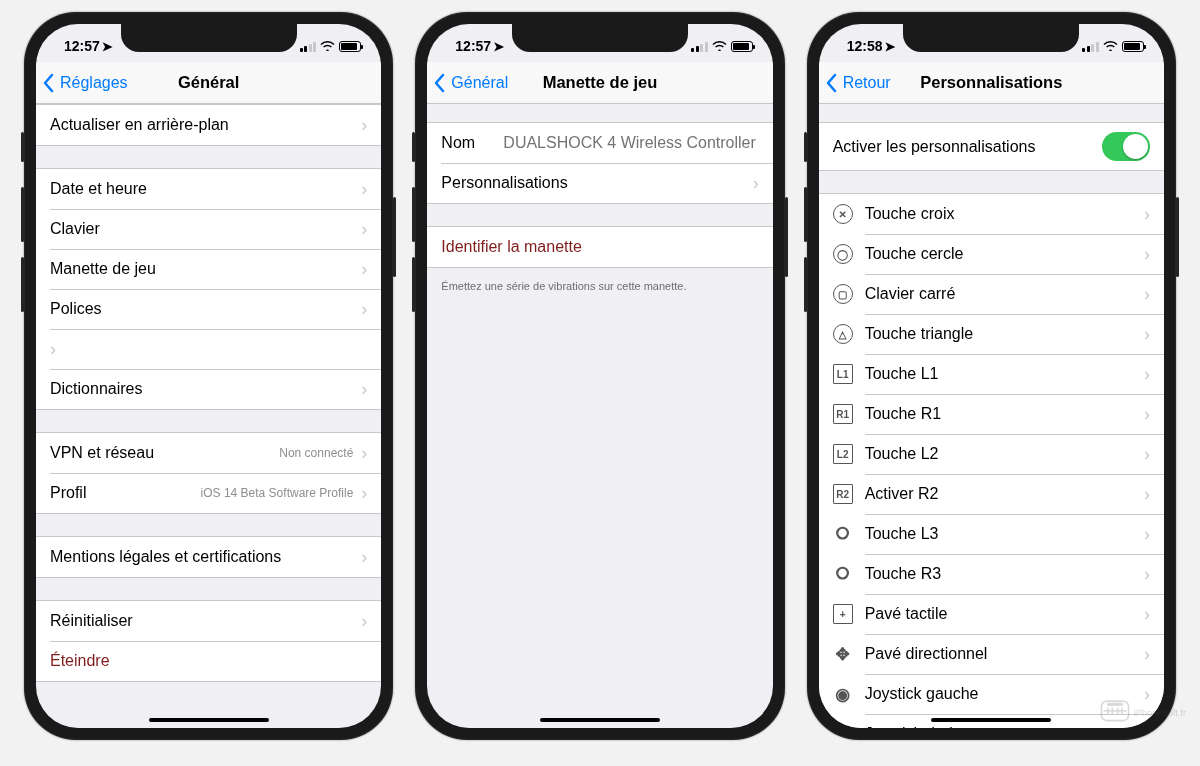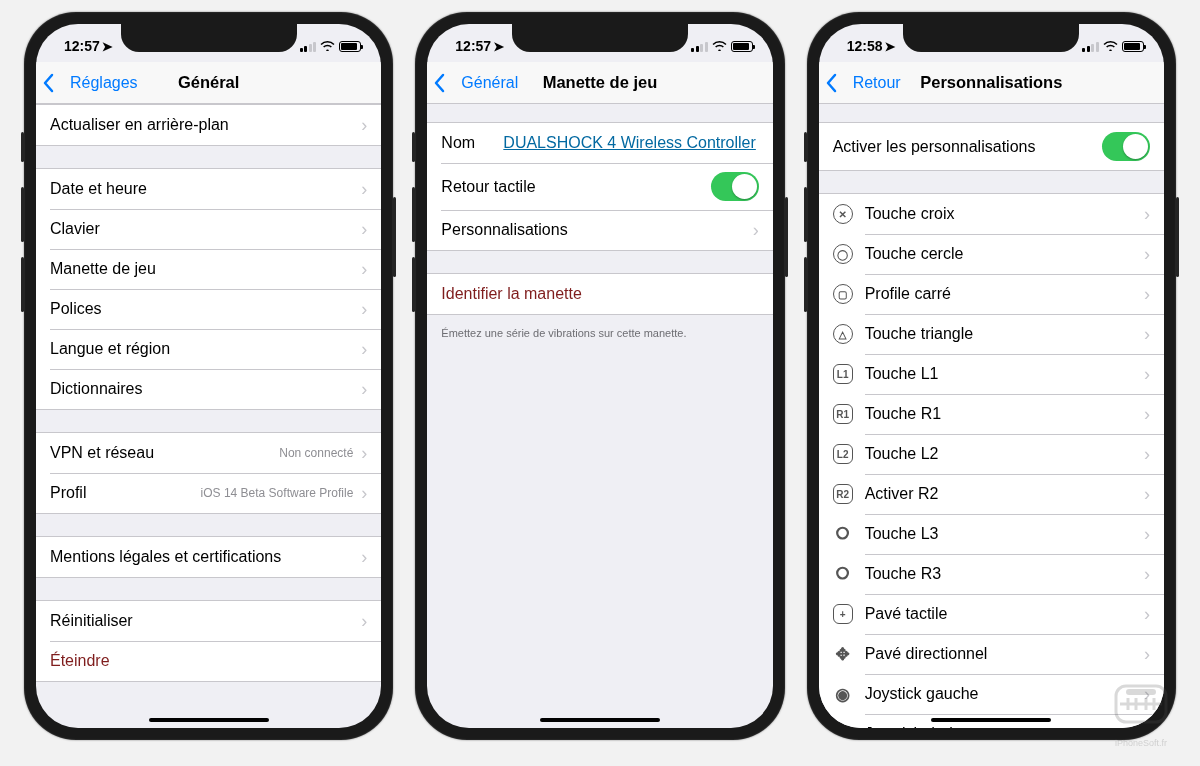--- a/index.html
+++ b/index.html
@@ -47,64 +47,64 @@
     width:22px; height:11px; border:1.2px solid #000; border-radius:3px; position:relative;
   }
   .battery::after{content:"";position:absolute;right:-3px;top:3px;width:2px;height:4px;background:#000;border-radius:0 1px 1px 0;}
   .battery-fill{position:absolute;left:1px;top:1px;bottom:1px;width:80%;background:#000;border-radius:1px;}
   .navbar {
     height: 42px; display: flex; align-items: center; justify-content: center;
     position: relative; background:#f8f8f8; border-bottom:0.5px solid #c8c7cc;
   }
   .nav-back {
     position: absolute; left: 6px; top:0; bottom:0; display:flex; align-items:center;
-    color: #007aff; font-size: 16px; gap:16px;
+    color: #007aff; font-size: 16px; gap:6px;
   }
   .nav-back svg { width:12px; height:20px; }
   .nav-title { font-size: 16.5px; font-weight: 600; color:#000; }
   .content { height: calc(100% - 38px - 42px); overflow:hidden; }
   .group { background:#fff; border-top:0.5px solid #c8c7cc; border-bottom:0.5px solid #c8c7cc; margin-bottom: 22px; }
   .group:first-child { margin-top:0; }
   .row {
     display:flex; align-items:center; min-height:40px;
     padding: 9px 14px; position:relative; font-size:16px; color:#000;
   }
   .row + .row::before {
     content:""; position:absolute; left:14px; right:0; top:0; height:0.5px; background:#c8c7cc;
   }
   .row.indent + .row.indent::before, .row.indent::before { left:46px; }
   .row .label { flex:1; }
   .row .detail { color:#8e8e93; font-size:12px; margin-right:8px; }
   .row .chev { color:#c7c7cc; font-size:18px; line-height:1; }
   .row.link { color:#7f1d1d; }
   .row .key { width:62px; flex:none; }
-  .row .val { color:#0369a1; flex:1;text-decoration:underline; }
+  .row .val { color:#737373; flex:1; }
   .toggle {
     width:48px; height:29px; background:#34c759; border-radius:15px; position:relative; flex:none;
   }
   .toggle::after{content:"";position:absolute;right:2px;top:2px;width:25px;height:25px;background:#fff;border-radius:50%;box-shadow:0 1px 2px rgba(0,0,0,.3);}
   .footer-text { padding: 6px 14px; font-size:11px; color:#6d6d72; }
   .icon-cell {
     width:32px; flex:none; display:flex; align-items:center; justify-content:flex-start;
   }
   .ctrl-icon {
-    width:20px; height:20px; border:1.5px solid #555; border-radius:6px;
+    width:20px; height:20px; border:1.5px solid #555; border-radius:1px;
     display:flex; align-items:center; justify-content:center;
     font-size:10px; font-weight:600; color:#555; font-family: Arial, sans-serif;
   }
   .ctrl-icon.round { border-radius:50%; }
   .ctrl-icon.noborder { border:none; font-size:17px; }
   .home-ind {
     position:absolute; bottom:6px; left:50%; transform:translateX(-50%);
     width:120px; height:4px; background:#000; border-radius:3px;
   }
   .loc-arrow { display:inline-block; transform: rotate(0deg); font-size:13px; margin-left:2px;}
   .watermark {
     position:absolute; right:14px; bottom:8px; width:90px; height:90px;
-    opacity:.22; display:flex; flex-direction:column; align-items:center; justify-content:center;
+    opacity:.22; display:flex; flex-direction:row; align-items:center; justify-content:center;
     color:#555; font-size:9px;
   }
   .watermark svg{width:70px;height:60px;}
 </style>
 </head>
 <body>
 
 <div class="phones">
 
   <div class="phone">
@@ -158,21 +158,20 @@
             </div>
           <div class="row">
               <span class="label">Manette de jeu</span>
               <span class="chev">›</span>
             </div>
           <div class="row">
               <span class="label">Polices</span>
               <span class="chev">›</span>
             </div>
           <div class="row">
-              <span class="label">Langue et région</span>
               <span class="chev">›</span>
             </div>
           <div class="row">
               <span class="label">Dictionnaires</span>
               <span class="chev">›</span>
             </div>
         </div>
         <div class="group">
           <div class="row">
               <span class="label">VPN et réseau</span>
@@ -239,24 +238,20 @@
         <div class="nav-title">Manette de jeu</div>
       </div>
       <div class="content">
         <div style="height:18px"></div>
         <div class="group">
           <div class="row">
               <span class="key">Nom</span>
               <span class="val">DUALSHOCK 4 Wireless Controller</span>
             </div>
           <div class="row">
-              <span class="label">Retour tactile</span>
-              <div class="toggle"></div>
-            </div>
-          <div class="row">
               <span class="label">Personnalisations</span>
               <span class="chev">›</span>
             </div>
         </div>
         <div class="group" style="margin-bottom:6px">
           <div class="row link">
               <span class="label">Identifier la manette</span>
             </div>
         </div>
         <div class="footer-text">Émettez une série de vibrations sur cette manette.</div>
@@ -318,21 +313,21 @@
               <div class="icon-cell">
                 <div class="ctrl-icon round">◯</div>
               </div>
               <span class="label">Touche cercle</span>
               <span class="chev">›</span>
             </div>
             <div class="row indent">
               <div class="icon-cell">
                 <div class="ctrl-icon round">▢</div>
               </div>
-              <span class="label">Profile carré</span>
+              <span class="label">Clavier carré</span>
               <span class="chev">›</span>
             </div>
             <div class="row indent">
               <div class="icon-cell">
                 <div class="ctrl-icon round">△</div>
               </div>
               <span class="label">Touche triangle</span>
               <span class="chev">›</span>
             </div>
             <div class="row indent">

